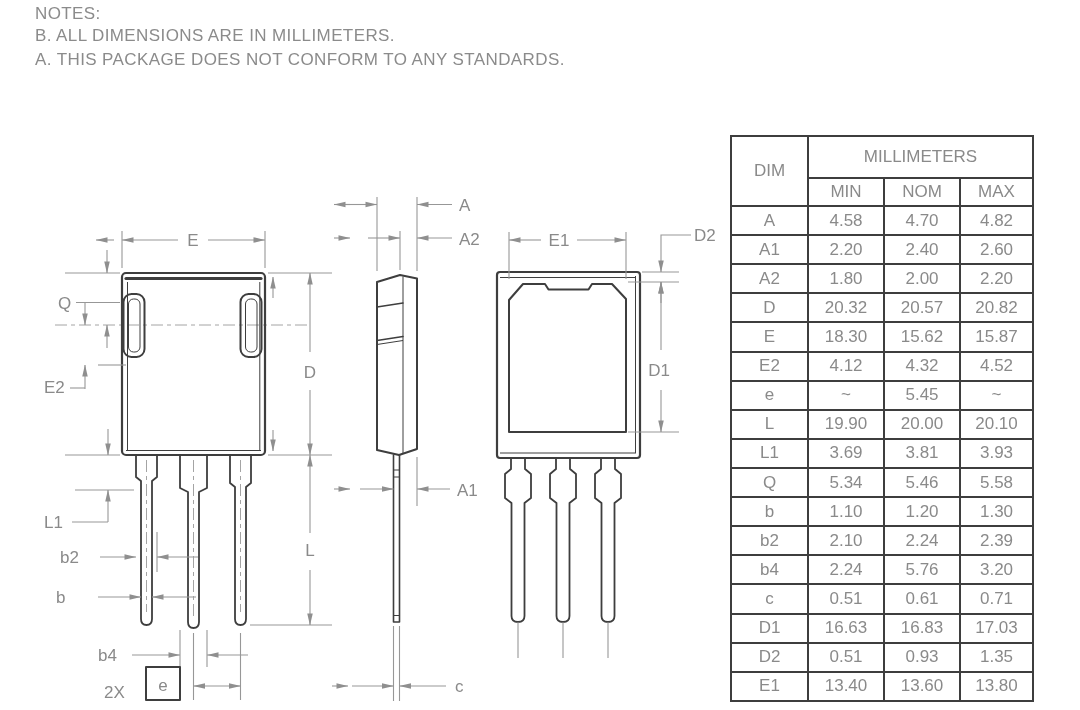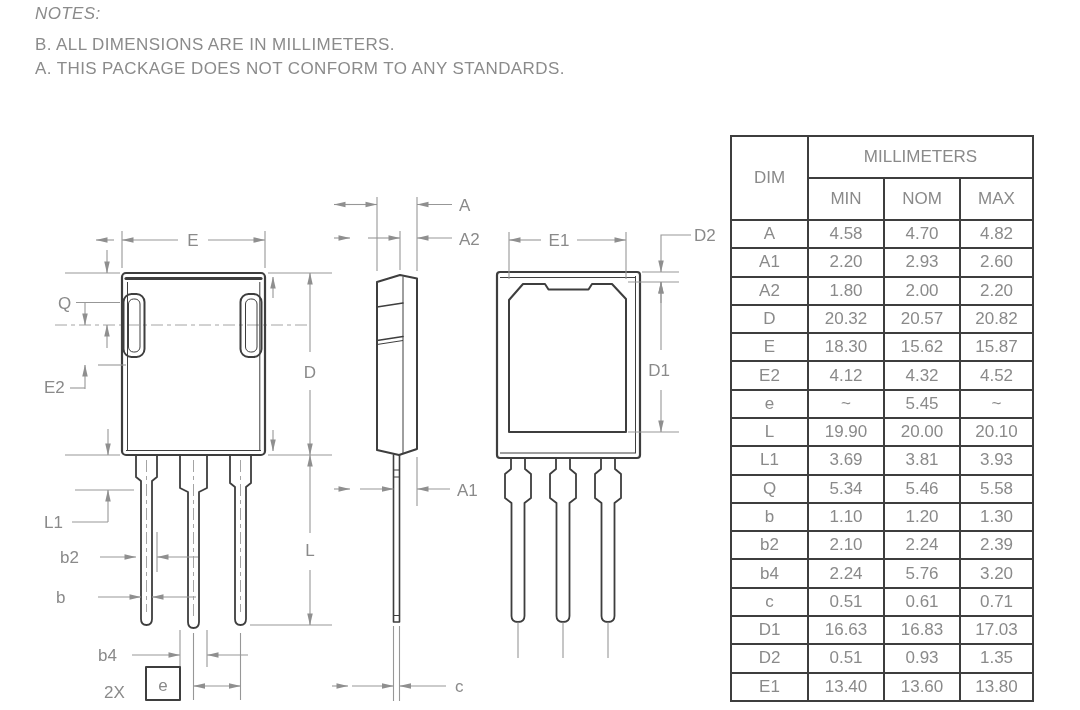--- a/index.html
+++ b/index.html
@@ -1,35 +1,35 @@
 <!DOCTYPE html>
 <html><head>
 <meta charset="utf-8">
 <style>
   html,body{margin:0;padding:0;background:#fff;}
   #canvas{position:relative;width:1080px;height:710px;background:#ffffff;overflow:hidden;
           font-family:"Liberation Sans",sans-serif;}
   
   .notes{position:absolute;left:35px;top:4px;color:#8b8b8b;font-size:17px;letter-spacing:.4px;}
-  .notes .title{margin-bottom:9px;font-style:italic;}
+  .notes .title{}
   .notes .line{line-height:24px;white-space:nowrap;}
   
   .drawing{position:absolute;left:0;top:0;}
   .part{stroke:#3e3e3e;fill:none;stroke-width:2;stroke-linejoin:round;stroke-linecap:round;}
   .thin{stroke:#3e3e3e;fill:none;stroke-width:1;}
   .dim{stroke:#979797;fill:none;stroke-width:1.1;}
   .cl{stroke:#9a9a9a;fill:none;stroke-width:.9;stroke-dasharray:12 4 4 4;}
   .dimtext{font-family:"Liberation Sans",sans-serif;font-size:17px;fill:#8a8a8a;}
   
   .tablewrap{position:absolute;left:730px;top:135px;width:302px;}
   table.dims{border-collapse:collapse;table-layout:fixed;width:302px;height:567px;
              color:#8a8a8a;font-size:17px;text-align:center;}
   table.dims th,table.dims td{border:2px solid #3e3e3e;font-weight:normal;padding:0;vertical-align:middle;}
   table.dims thead tr:first-child{height:42px;}
-  table.dims thead tr:last-child{height:42px;}
+  table.dims thead tr:last-child{height:28px;}
 </style>
 </head>
 <body>
 
 <div id="canvas">
 
   <div class="notes">
     <div class="title">NOTES:</div>
     <div class="line">B. ALL DIMENSIONS ARE IN MILLIMETERS.</div>
     <div class="line">A. THIS PACKAGE DOES NOT CONFORM TO ANY STANDARDS.</div>
@@ -264,21 +264,21 @@
       <tbody>
           <tr>
             <td>A</td>
             <td>4.58</td>
             <td>4.70</td>
             <td>4.82</td>
           </tr>
           <tr>
             <td>A1</td>
             <td>2.20</td>
-            <td>2.93</td>
+            <td>2.40</td>
             <td>2.60</td>
           </tr>
           <tr>
             <td>A2</td>
             <td>1.80</td>
             <td>2.00</td>
             <td>2.20</td>
           </tr>
           <tr>
             <td>D</td>

